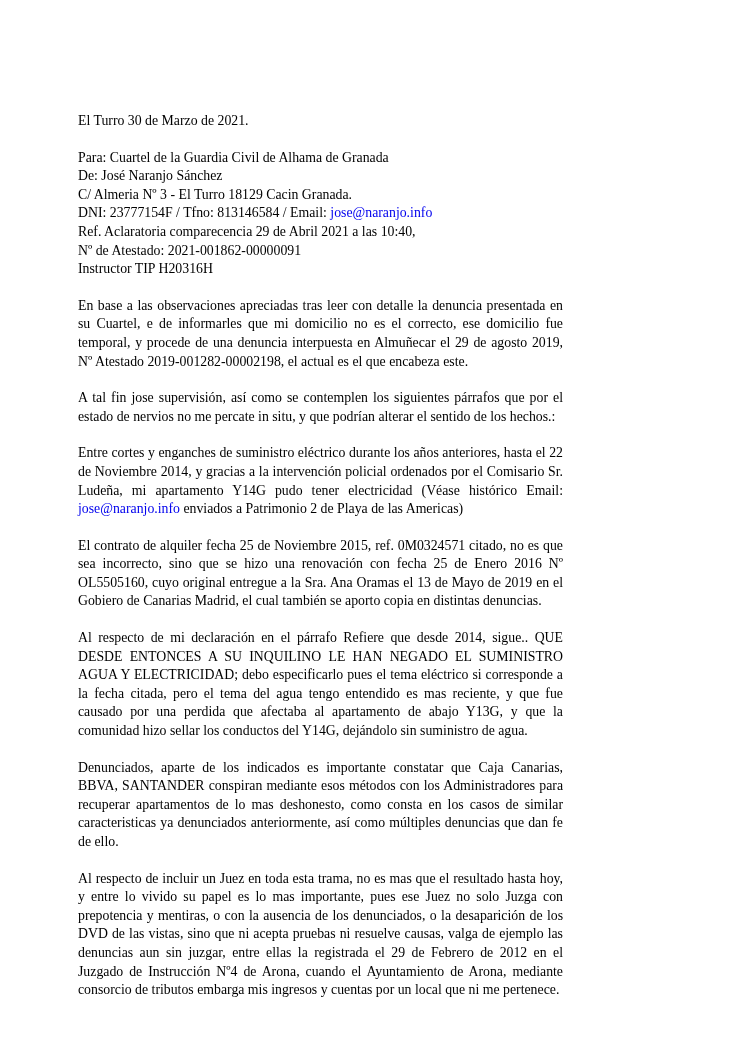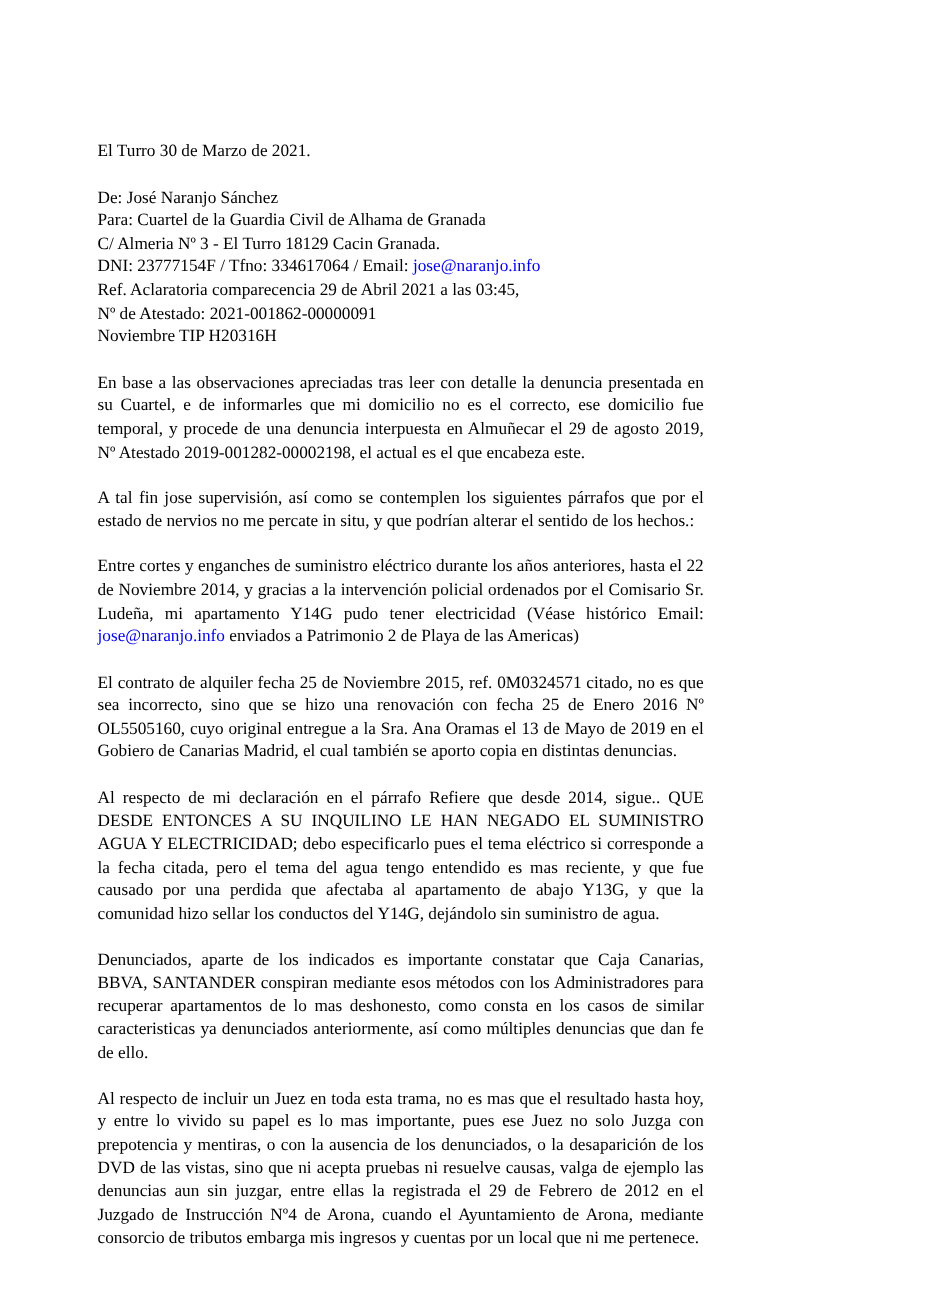--- a/index.html
+++ b/index.html
@@ -43,27 +43,27 @@
   }
 </style>
 </head>
 <body>
 
 <div class="page">
 
   <p class="line date-line">El Turro 30 de Marzo de 2021.</p>
 
   <div class="header-block">
+    <p class="line">Para: Cuartel de la Guardia Civil de Alhama de Granada</p>
     <p class="line">De: José Naranjo Sánchez</p>
-    <p class="line">Para: Cuartel de la Guardia Civil de Alhama de Granada</p>
     <p class="line">C/ Almeria Nº 3 - El Turro 18129 Cacin Granada.</p>
-    <p class="line"><span>DNI: 23777154F / Tfno: 334617064 / Email: </span><a class="email-link">jose@naranjo.info</a></p>
-    <p class="line">Ref. Aclaratoria comparecencia 29 de Abril 2021 a las 03:45,</p>
+    <p class="line"><span>DNI: 23777154F / Tfno: 813146584 / Email: </span><a class="email-link">jose@naranjo.info</a></p>
+    <p class="line">Ref. Aclaratoria comparecencia 29 de Abril 2021 a las 10:40,</p>
     <p class="line">Nº de Atestado: 2021-001862-00000091</p>
-    <p class="line">Noviembre TIP H20316H</p>
+    <p class="line">Instructor TIP H20316H</p>
   </div>
 
   <p class="para">En base a las observaciones apreciadas tras leer con detalle la denuncia presentada en su Cuartel, e de informarles que mi domicilio no es el correcto, ese domicilio fue temporal, y procede de una denuncia interpuesta en Almuñecar el 29 de agosto 2019, Nº Atestado 2019-001282-00002198, el actual es el que encabeza este.</p>
 
   <p class="para">A tal fin jose supervisión, así como se contemplen los siguientes párrafos que por el estado de nervios no me percate in situ, y que podrían alterar el sentido de los hechos.:</p>
 
   <p class="para"><span>Entre cortes y enganches de suministro eléctrico durante los años anteriores, hasta el 22 de Noviembre 2014, y gracias a la intervención policial ordenados por el Comisario Sr. Ludeña, mi apartamento Y14G pudo tener electricidad (Véase histórico Email: </span><a class="email-link">jose@naranjo.info</a><span> enviados a Patrimonio 2 de Playa de las Americas)</span></p>
 
   <p class="para">El contrato de alquiler fecha 25 de Noviembre 2015, ref. 0M0324571 citado, no es que sea incorrecto, sino que se hizo una renovación con fecha 25 de Enero 2016 Nº OL5505160, cuyo original entregue a la Sra. Ana Oramas el 13 de Mayo de 2019 en el Gobiero de Canarias Madrid, el cual también se aporto copia en distintas denuncias.</p>
 

